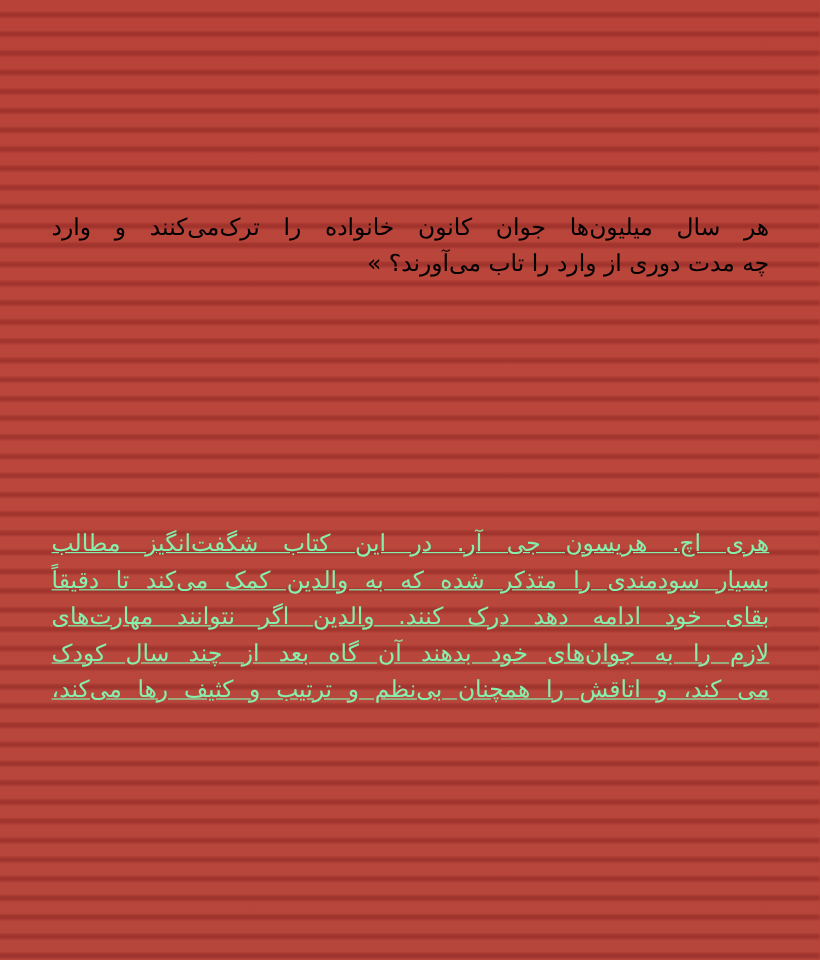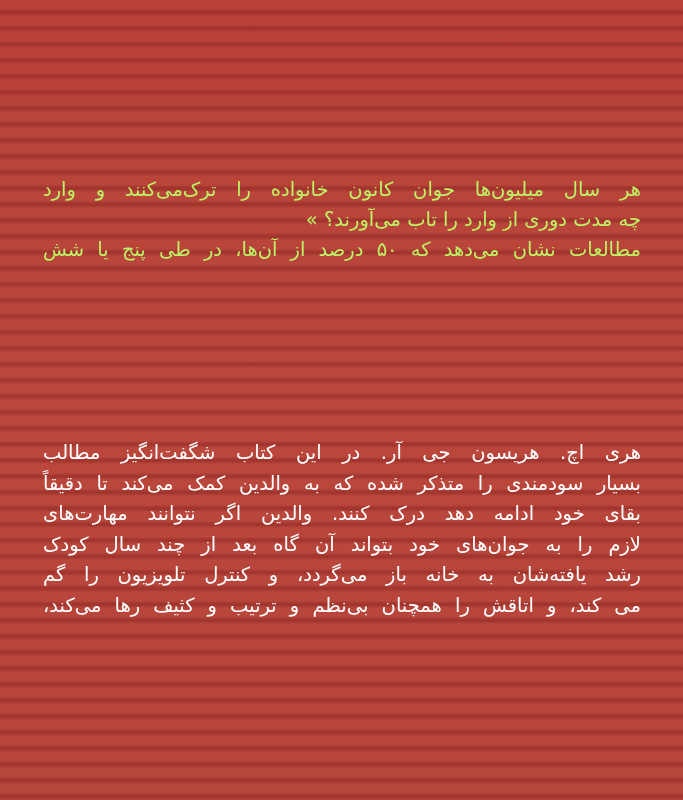--- a/index.html
+++ b/index.html
@@ -43,45 +43,44 @@
       text-align: justify;
       text-align-last: justify;
     }
     .para .line.last {
       text-align-last: right;
     }
     .para-1 {
       top: 175px;
       font-size: 19.5px;
       line-height: 30px;
-      color: #bef264;
+      color: #000000;
       width: 598px;
       margin-left: 27px;
     }
     .para-2 {
       top: 438px;
       font-size: 19.5px;
       line-height: 30.5px;
-      color: #ffffff;
+      color: #86efac;
       width: 598px;
+      text-decoration: underline;
     }
   </style>
 </head>
 <body>
 
 <div class="page">
 
   <div class="para para-1">
     <span class="line">هر سال میلیون‌ها جوان کانون خانواده را ترک‌می‌کنند و وارد</span>
     <span class="line last">چه مدت دوری از وارد را تاب می‌آورند؟ »</span>
-    <span class="line">مطالعات نشان می‌دهد که ۵۰ درصد از آن‌ها، در طی پنج یا شش</span>
   </div>
 
   <div class="para para-2">
     <span class="line">هری اچ. هریسون جی آر. در این کتاب شگفت‌انگیز مطالب</span>
     <span class="line">بسیار سودمندی را متذکر شده که به والدین کمک می‌کند تا دقیقاً</span>
     <span class="line">بقای خود ادامه دهد درک کنند. والدین اگر نتوانند مهارت‌های</span>
-    <span class="line">لازم را به جوان‌های خود بتواند آن گاه بعد از چند سال کودک</span>
-    <span class="line">رشد یافته‌شان به خانه باز می‌گردد، و کنترل تلویزیون را گم</span>
+    <span class="line">لازم را به جوان‌های خود بدهند آن گاه بعد از چند سال کودک</span>
     <span class="line">می کند، و اتاقش را همچنان بی‌نظم و ترتیب و کثیف رها می‌کند،</span>
   </div>
 
 </div>
 
 </body></html>

